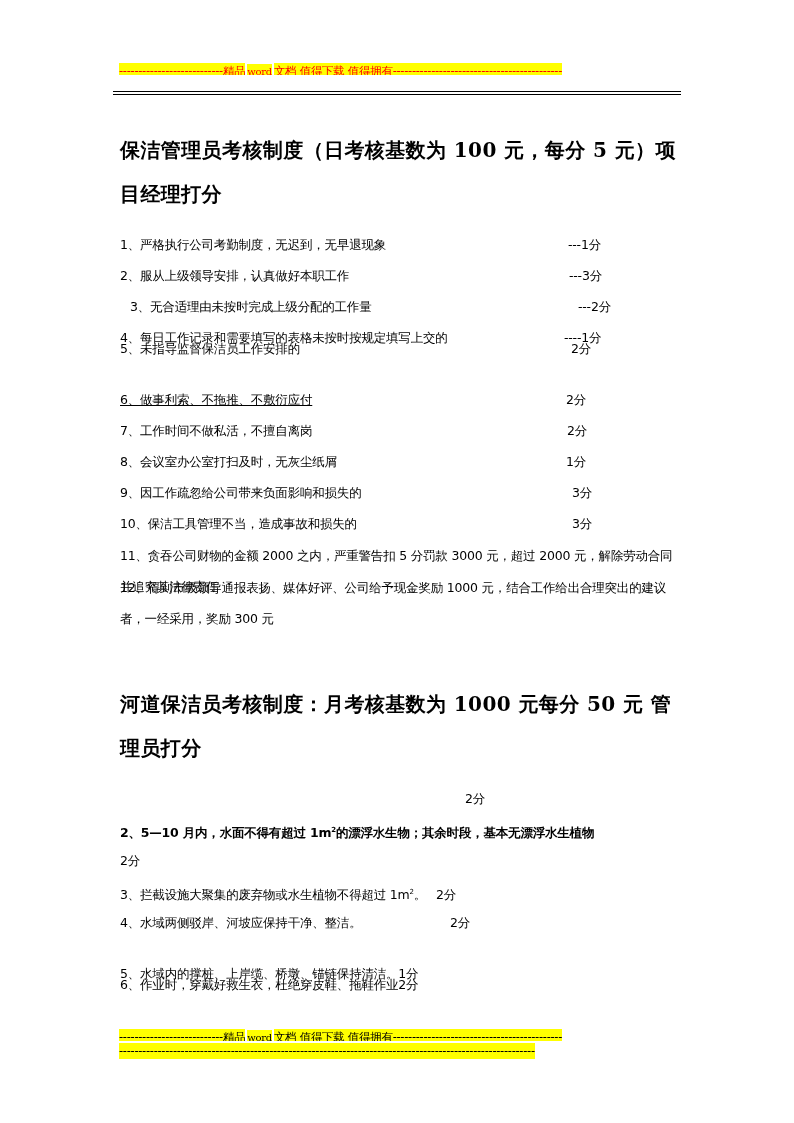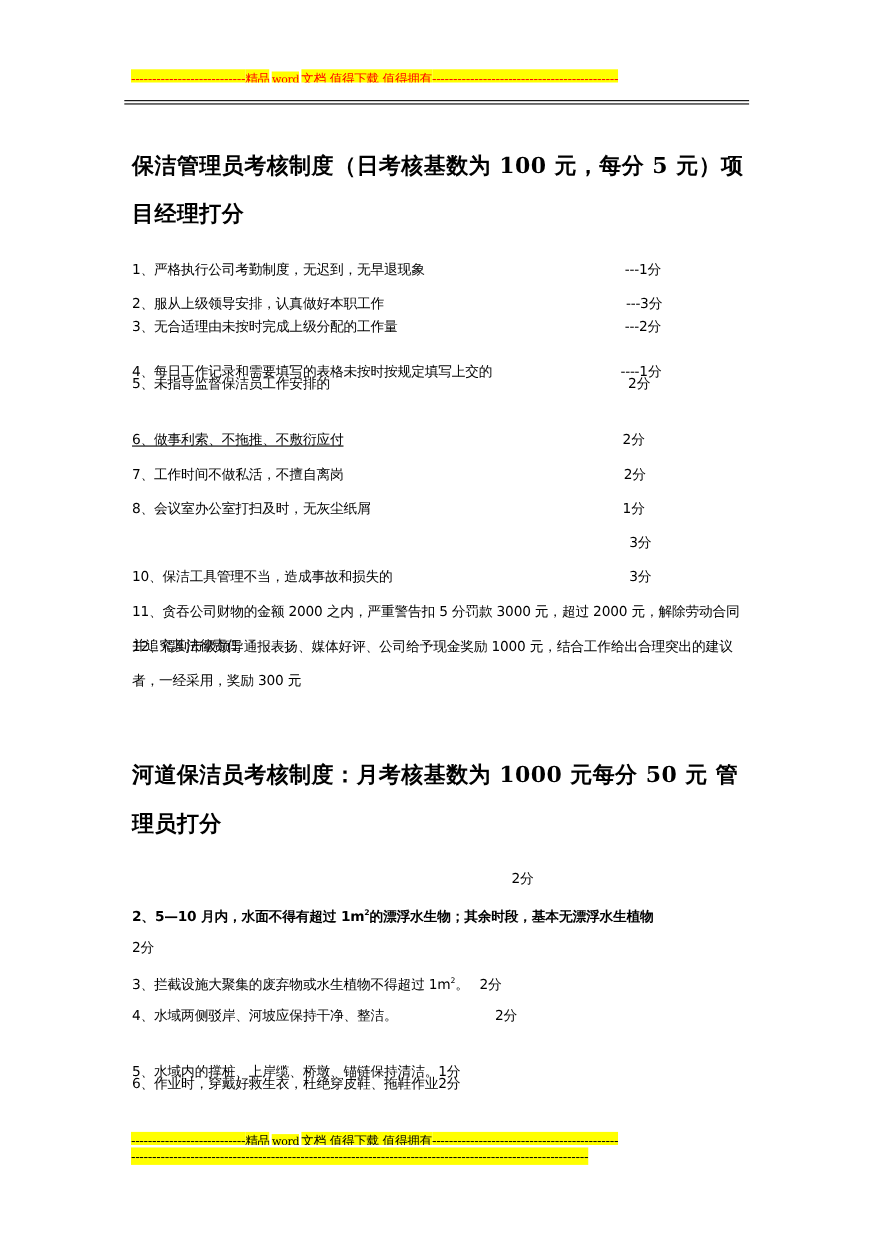--- a/index.html
+++ b/index.html
@@ -36,21 +36,21 @@
 <h1 class="heading h1">保洁管理员考核制度（日考核基数为 100 元，每分 5 元）项目经理打分</h1>
 
 <div class="item" style="top:235px;">
   <span>1、严格执行公司考勤制度，无迟到，无早退现象</span>
   <span class="score" style="left:448px;">---1分</span>
 </div>
 <div class="item" style="top:266px;">
   <span>2、服从上级领导安排，认真做好本职工作</span>
   <span class="score" style="left:449px;">---3分</span>
 </div>
-<div class="item" style="top:287px;">
+<div class="item" style="top:297px;margin-left:10px;">
   <span>3、无合适理由未按时完成上级分配的工作量</span>
   <span class="score" style="left:448px;">---2分</span>
 </div>
 <div class="item" style="top:328px;">
   <span>4、每日工作记录和需要填写的表格未按时按规定填写上交的</span>
   <span class="score" style="left:444px;">----1分</span>
 </div>
 <div class="item" style="top:339px;">
   <span>5、未指导监督保洁员工作安排的</span>
   <span class="score" style="left:451px;">2分</span>
@@ -61,20 +61,21 @@
 </div>
 <div class="item" style="top:421px;">
   <span>7、工作时间不做私活，不擅自离岗</span>
   <span class="score" style="left:447px;">2分</span>
 </div>
 <div class="item" style="top:452px;">
   <span>8、会议室办公室打扫及时，无灰尘纸屑</span>
   <span class="score" style="left:446px;">1分</span>
 </div>
 <div class="item" style="top:483px;">
+  <span>9、因工作疏忽给公司带来负面影响和损失的</span>
   <span class="score" style="left:452px;">3分</span>
 </div>
 <div class="item" style="top:514px;">
   <span>10、保洁工具管理不当，造成事故和损失的</span>
   <span class="score" style="left:452px;">3分</span>
 </div>
 <div class="item wrap" style="top:540px;">
   <span>11、贪吞公司财物的金额 2000 之内，严重警告扣 5 分罚款 3000 元，超过 2000 元，解除劳动合同并追究其法律责任</span>
 </div>
 <div class="item wrap" style="top:572px;">

